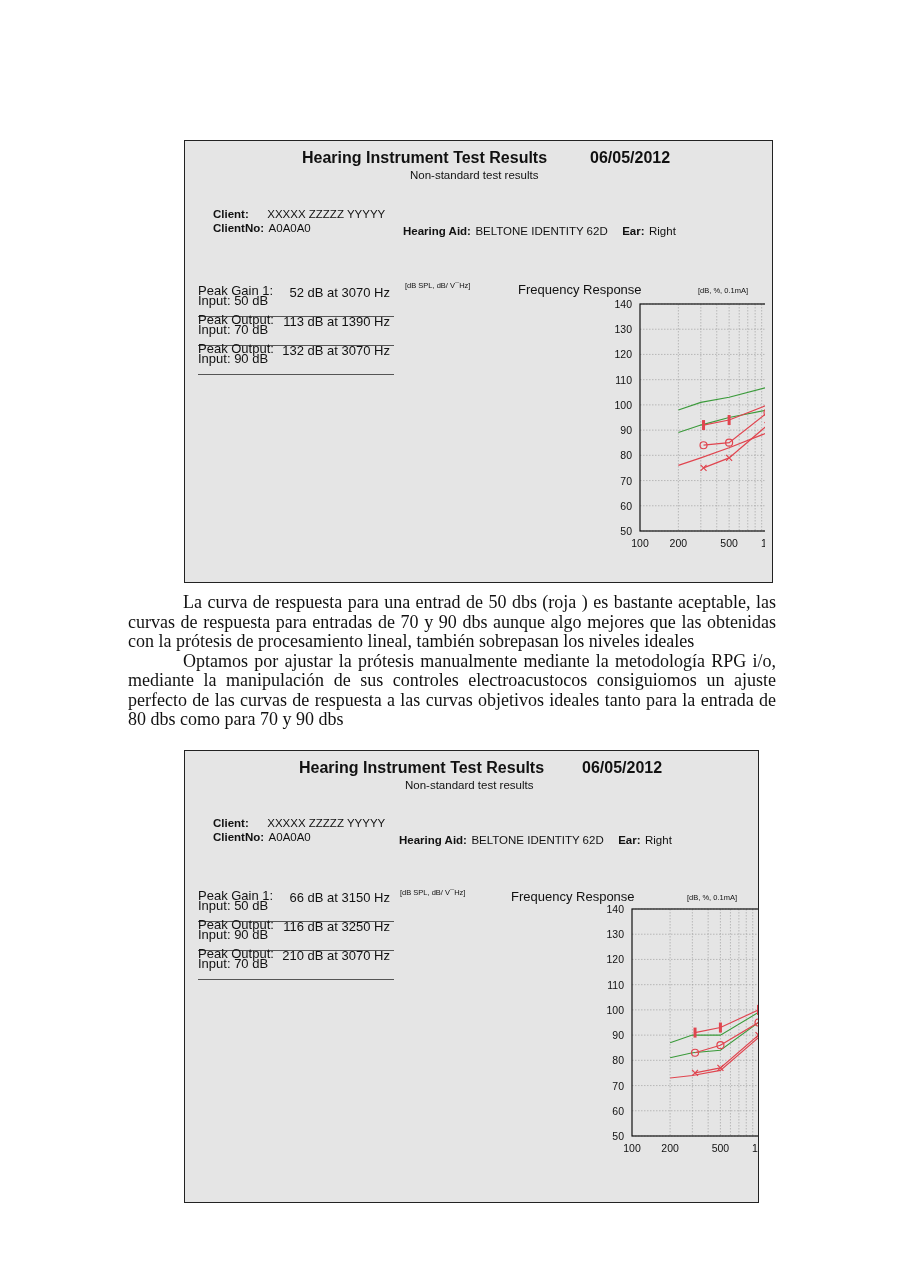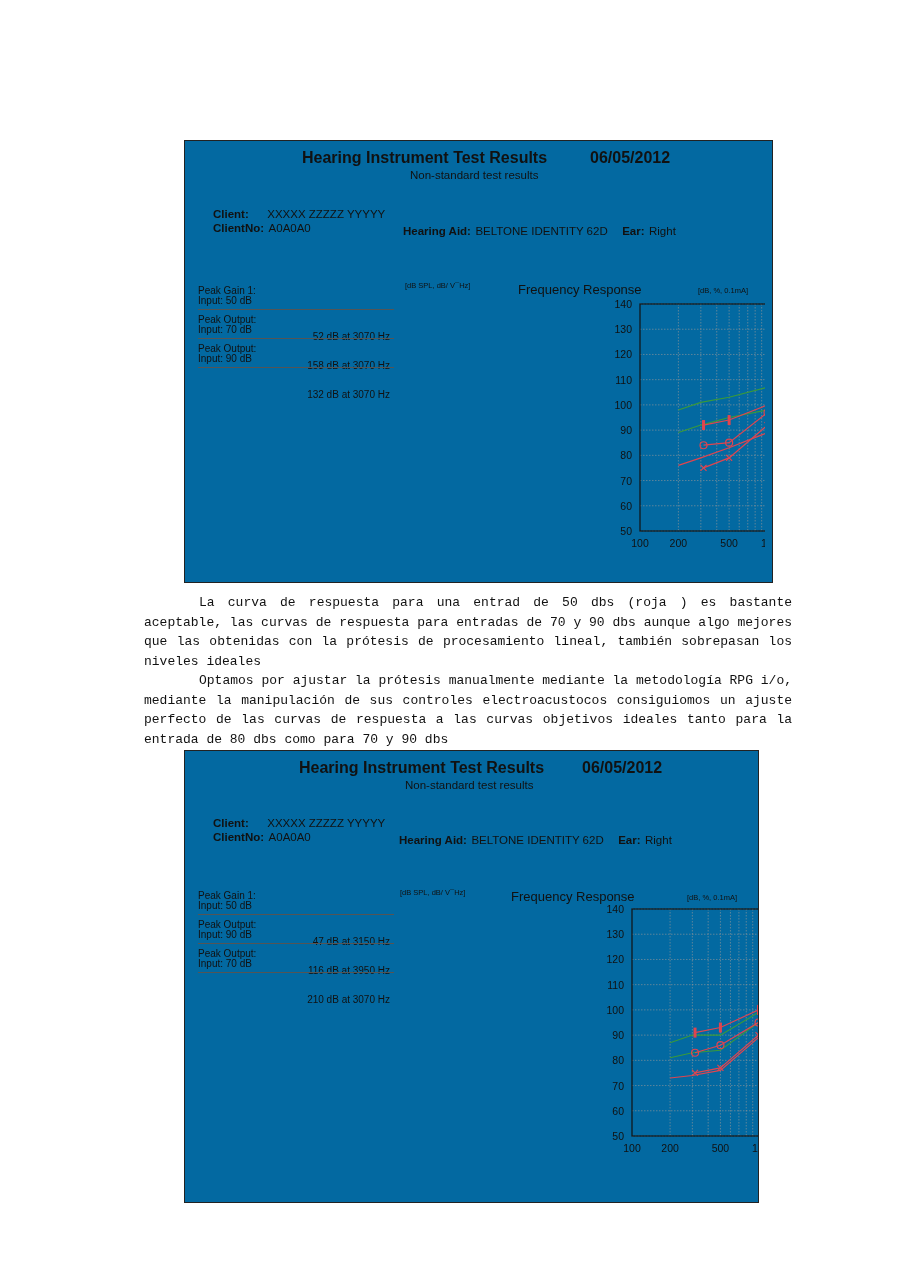--- a/index.html
+++ b/index.html
@@ -1,29 +1,29 @@
 <!DOCTYPE html>
 <html><head>
 <meta charset="utf-8">
 <style>
   html, body { margin:0; padding:0; background:#fff; }
   body { width:905px; height:1280px; position:relative; overflow:hidden; font-family:"Liberation Sans", sans-serif; color:#111; }
-  .frame { position:absolute; border:1.5px solid #222; background:#0369a1; box-sizing:border-box; }
+  .frame { position:absolute; border:1.5px solid #222; background:#e5e5e5; box-sizing:border-box; }
   .abs { position:absolute; white-space:nowrap; }
   .title { font-weight:bold; font-size:16px; }
   .date { font-weight:bold; font-size:16px; }
   .subtitle { font-weight:normal; font-size:11.5px; }
   .lbl { font-weight:bold; font-size:11.5px;margin-top:27px; }
   .val { font-size:11.5px; }
-  .peak { position:absolute; width:196px; font-size:10px; line-height:10px; border-bottom:1px solid #555; padding-bottom:3px; }
+  .peak { position:absolute; width:196px; font-size:13px; line-height:10px; border-bottom:1px solid #555; padding-bottom:10px; }
   .peak .l { display:inline-block; width:110px; vertical-align:top; }
-  .peak .r { position:absolute; right:4px; top:2px;margin-top:44px; }
+  .peak .r { position:absolute; right:4px; top:2px; }
   .chart-title { font-size:13px; }
   .axis-unit { font-size:7.5px; }
-  .para { position:absolute; left:144px; width:648px; font-family:Liberation Mono, monospace; font-size:13px; line-height:19.5px; text-align:justify; }
+  .para { position:absolute; left:128px; width:648px; font-family:Liberation Serif, serif; font-size:18px; line-height:19.5px; text-align:justify; }
   .para p { margin:0; text-indent:55px; }
   svg text { font-family:"Liberation Sans", sans-serif; }
 </style>
 </head>
 <body>
 
 <div class="frame" style="left:184px; top:140px; width:589px; height:443px;">
   <div class="abs title" style="left:117px; top:8px;">Hearing Instrument Test Results</div>
   <div class="abs date" style="left:405px; top:8px;">06/05/2012</div>
   <div class="abs subtitle" style="left:225px; top:28px;">Non-standard test results</div>
@@ -42,21 +42,21 @@
     <span class="lbl" style="margin-left:10px;">Ear:</span>
     <span class="val">Right</span>
   </div>
 
   <div class="peak" style="left:13px; top:145px;">
     <span class="l"><span>Peak Gain 1:</span><br><span>Input:  50 dB</span></span>
     <span class="r">52 dB at 3070 Hz</span>
   </div>
   <div class="peak" style="left:13px; top:174px;">
     <span class="l"><span>Peak Output:</span><br><span>Input:  70 dB</span></span>
-    <span class="r">158 dB at 3070 Hz</span>
+    <span class="r">113 dB at 1390 Hz</span>
   </div>
   <div class="peak" style="left:13px; top:203px;">
     <span class="l"><span>Peak Output:</span><br><span>Input:  90 dB</span></span>
     <span class="r">132 dB at 3070 Hz</span>
   </div>
 
   <div class="abs axis-unit" style="left:220px; top:140px;">[dB SPL, dB/ V¯Hz]</div>
   <div class="abs chart-title" style="left:333px; top:141px;">Frequency Response</div>
   <div class="abs axis-unit" style="left:513px; top:145px;">[dB, %, 0.1mA]</div>
 
@@ -176,25 +176,25 @@
   </div>
   <div class="abs" style="left:214px; top:79px;">
     <span class="lbl">Hearing Aid:</span>
     <span class="val">BELTONE IDENTITY 62D</span>
     <span class="lbl" style="margin-left:10px;">Ear:</span>
     <span class="val">Right</span>
   </div>
 
   <div class="peak" style="left:13px; top:140px;">
     <span class="l"><span>Peak Gain 1:</span><br><span>Input:  50 dB</span></span>
-    <span class="r">47 dB at 3150 Hz</span>
+    <span class="r">66 dB at 3150 Hz</span>
   </div>
   <div class="peak" style="left:13px; top:169px;">
     <span class="l"><span>Peak Output:</span><br><span>Input:  90 dB</span></span>
-    <span class="r">116 dB at 3950 Hz</span>
+    <span class="r">116 dB at 3250 Hz</span>
   </div>
   <div class="peak" style="left:13px; top:198px;">
     <span class="l"><span>Peak Output:</span><br><span>Input:  70 dB</span></span>
     <span class="r">210 dB at 3070 Hz</span>
   </div>
 
   <div class="abs axis-unit" style="left:215px; top:137px;">[dB SPL, dB/ V¯Hz]</div>
   <div class="abs chart-title" style="left:326px; top:138px;">Frequency Response</div>
   <div class="abs axis-unit" style="left:502px; top:142px;">[dB, %, 0.1mA]</div>
 

